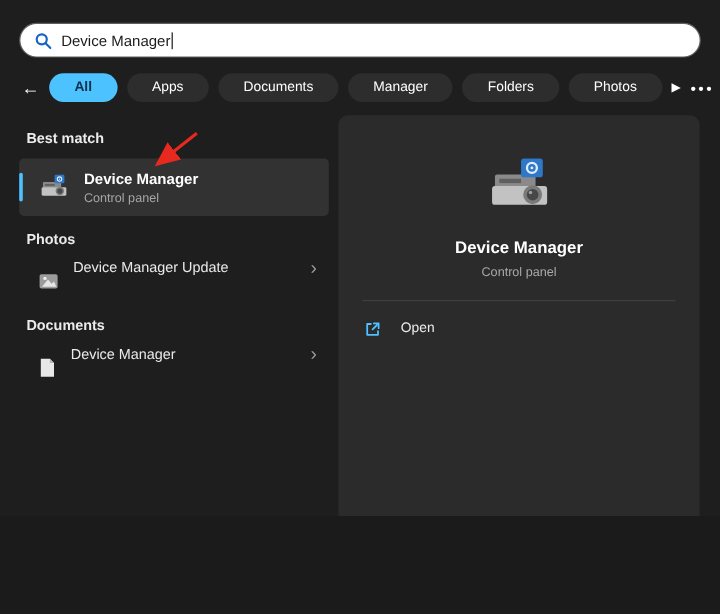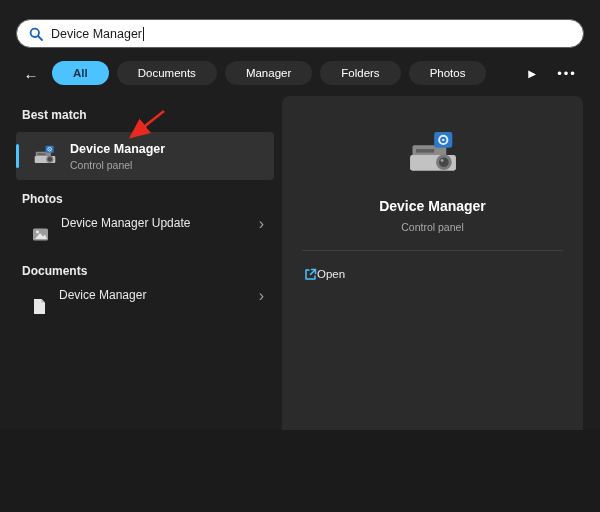--- a/index.html
+++ b/index.html
@@ -44,21 +44,21 @@
   .chevron { position:absolute; right:10px; color:#9d9d9d; font-size:16px; line-height:1; }
 
   
   .right-panel { position:absolute; left:282px; right:17px; top:96px; bottom:0;
     background:#2b2b2b; border-radius:8px 8px 0 0; }
   .rp-icon { display:flex; justify-content:center; margin-top:30px; }
   .rp-title { text-align:center; color:#ffffff; font-size:14px; font-weight:600; margin-top:14px; }
   .rp-sub { text-align:center; color:#a9a9a9; font-size:10.5px; margin-top:7px; }
   .rp-div { height:1px; background:#3f3f3f; margin:17px 20px 0 20px; }
   .open-row { margin:6px 8px 0 8px; height:34px; display:flex; align-items:center;
-    padding-left:14px; gap:0; border-radius:4px; cursor:pointer; }
+    padding-left:14px; gap:17px; border-radius:4px; cursor:pointer; }
   .open-label { color:#ececec; font-size:11.5px; }
 
   .red-arrow { position:absolute; left:112px; top:106px; pointer-events:none; }
   .icon-box { display:inline-flex; align-items:center; justify-content:center; }
 </style>
 </head>
 <body>
 
 <div class="screen">
 
@@ -69,20 +69,21 @@
         <line x1="9" y1="9" x2="13" y2="13" stroke="#1565c0" stroke-width="1.8" stroke-linecap="round"></line>
       </svg>
     </span>
     <span class="search-text">Device Manager</span>
     <span class="caret"></span>
   </div>
 
   <div class="tabs-row">
     <button class="back-button">←</button>
     <button class="tab active">All</button>
+    <button class="tab">Apps</button>
     <button class="tab">Documents</button>
     <button class="tab">Manager</button>
     <button class="tab">Folders</button>
     <button class="tab">Photos</button>
     <button class="play-button">▶</button>
     <button class="more-button">•••</button>
   </div>
 
   <div class="left-col">
     <div class="section-h">Best match</div>

